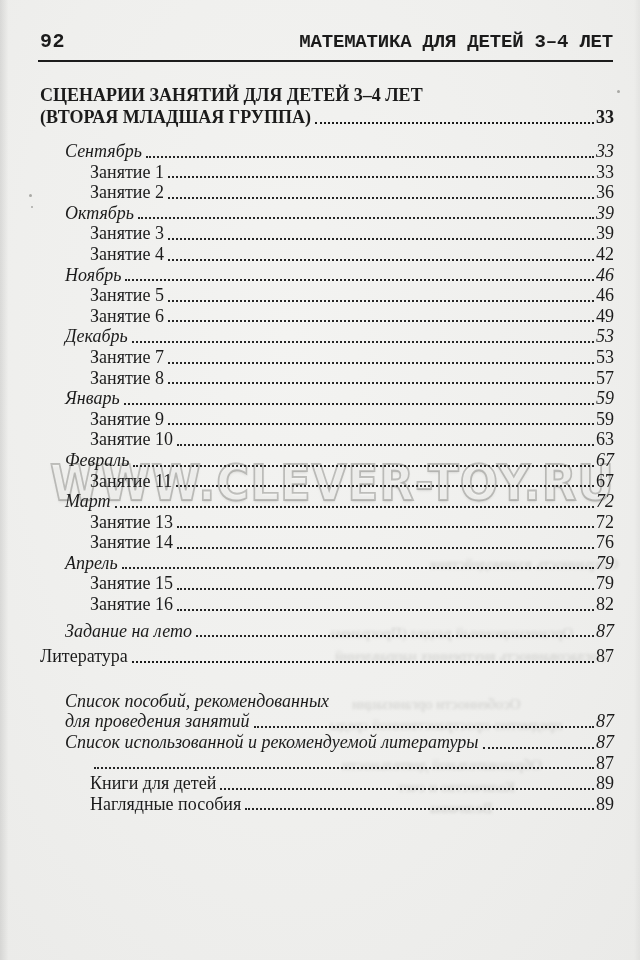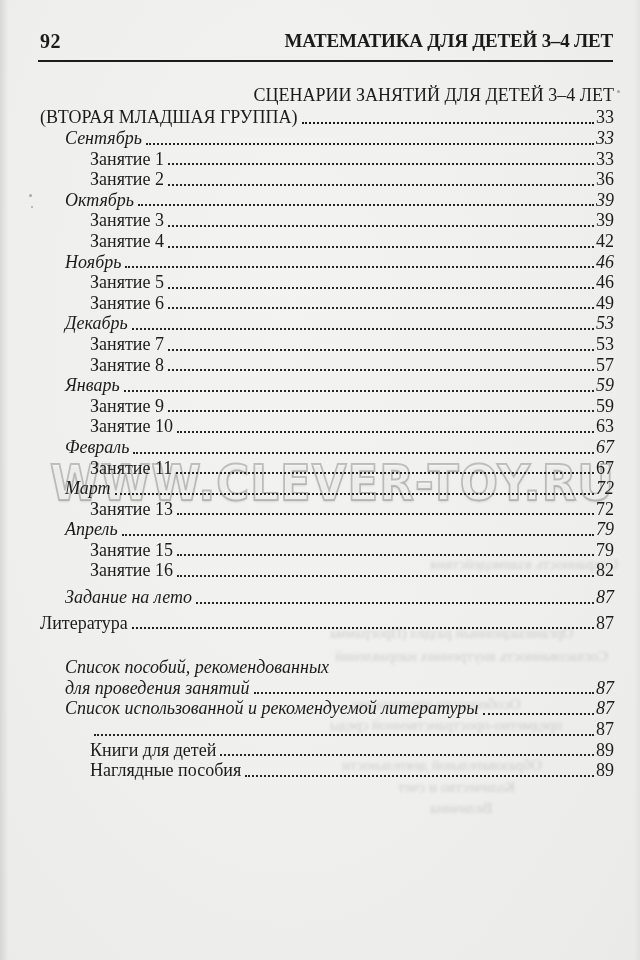--- a/index.html
+++ b/index.html
@@ -10,22 +10,22 @@
     color:#1b1b1b;
   }
   
   .edge-shade{position:absolute;left:0;top:0;bottom:0;width:10px;
     background:linear-gradient(90deg, rgba(60,60,60,.12), rgba(60,60,60,0) 85%);}
   .edge-shade-r{position:absolute;right:0;top:0;bottom:0;width:6px;
     background:linear-gradient(270deg, rgba(60,60,60,.05), rgba(60,60,60,0));}
 
   
   .hdr{position:absolute;top:30px;left:40px;right:27px;display:flex;
-    justify-content:space-between;align-items:flex-start;
-    font-family:Liberation Serif, serif;}
+    justify-content:space-between;align-items:flex-end;
+    font-family:Liberation Mono, monospace;}
   .hdr .num{font-size:20px;font-weight:600;letter-spacing:.5px;}
   .hdr .title{font-size:19px;font-weight:700;letter-spacing:-0.2px;margin-left:36px;}
   .rule{position:absolute;top:60px;left:38px;right:27px;height:2px;background:#1c1c1c;}
 
   
   .watermark{
     position:absolute;top:456px;left:50px;right:0;z-index:1;
     font-family:"DejaVu Sans", sans-serif;font-weight:700;
     font-size:45px;letter-spacing:1px;white-space:nowrap;
     color:rgba(252,252,250,.55);
@@ -33,21 +33,21 @@
     text-shadow:0 2px 2px rgba(150,150,146,.25);
     transform:scaleY(1.12);
   }
 
   
   .bleed{position:absolute;z-index:0;font-size:15px;color:#90908c;opacity:.34;
     filter:blur(1.4px);transform:scaleX(-1);white-space:nowrap;}
 
   
   .toc{position:absolute;top:84px;left:40px;right:26px;z-index:2;}
-  .toc-heading{font-weight:400;font-size:18px;line-height:22px;text-align:right;}
+  .toc-heading{font-weight:700;font-size:18px;line-height:22px;margin-bottom:13px;}
   .entry{font-size:18px;line-height:20.6px;}
   .entry.bold{font-weight:400;}
   .row{display:flex;align-items:flex-end;}
   .lbl{white-space:nowrap;}
   .dots{flex:1;border-bottom:2px dotted #242424;margin:0 2px 4px 4px;min-width:12px;}
   .bold .dots, .toc-heading .dots{border-bottom:2.5px dotted #1a1a1a;}
   .pg{white-space:nowrap;}
   .lvl0{padding-left:0;}
   .lvl1{padding-left:25px;font-style:italic;}
   .lvl2{padding-left:50px;}
@@ -216,20 +216,27 @@
           <span class="pg">72</span>
         </div>
       </div>
       <div class="entry lvl2">
         <div class="row">
           <span class="lbl">Занятие 13</span>
           <span class="dots"></span>
           <span class="pg">72</span>
         </div>
       </div>
+      <div class="entry lvl2">
+        <div class="row">
+          <span class="lbl">Занятие 14</span>
+          <span class="dots"></span>
+          <span class="pg">76</span>
+        </div>
+      </div>
       <div class="entry lvl1">
         <div class="row">
           <span class="lbl">Апрель</span>
           <span class="dots"></span>
           <span class="pg">79</span>
         </div>
       </div>
       <div class="entry lvl2">
         <div class="row">
           <span class="lbl">Занятие 15</span>

